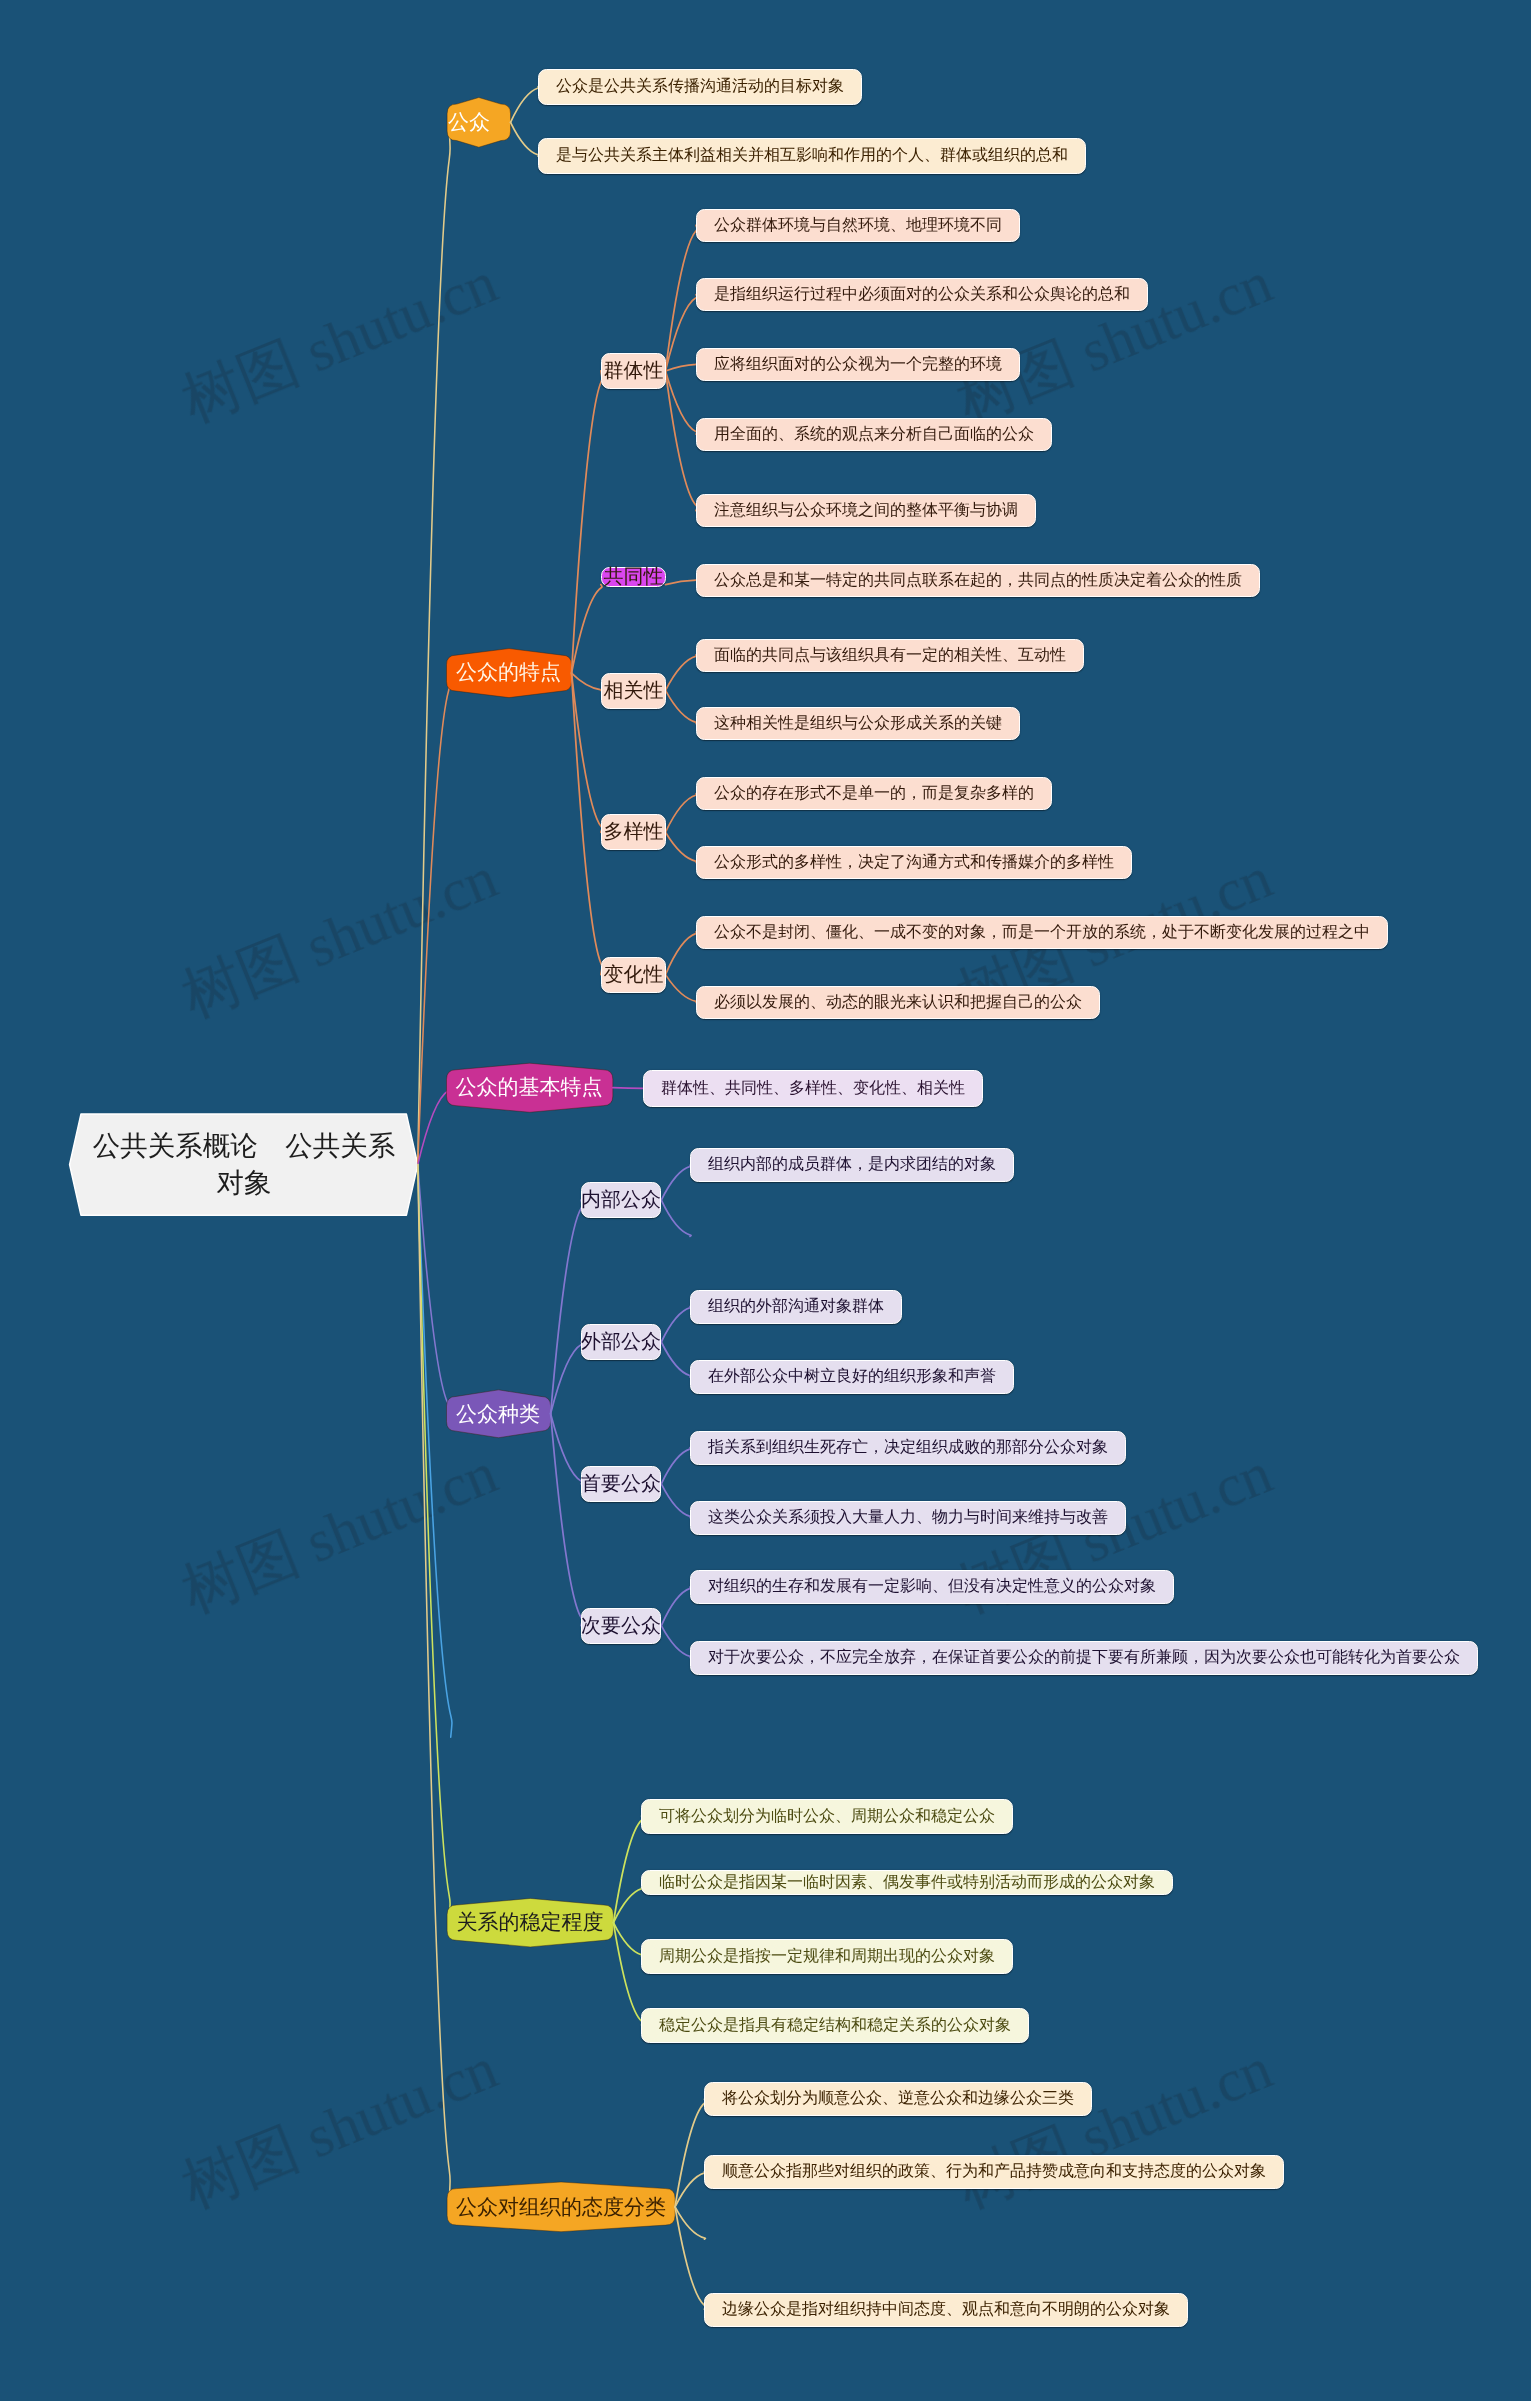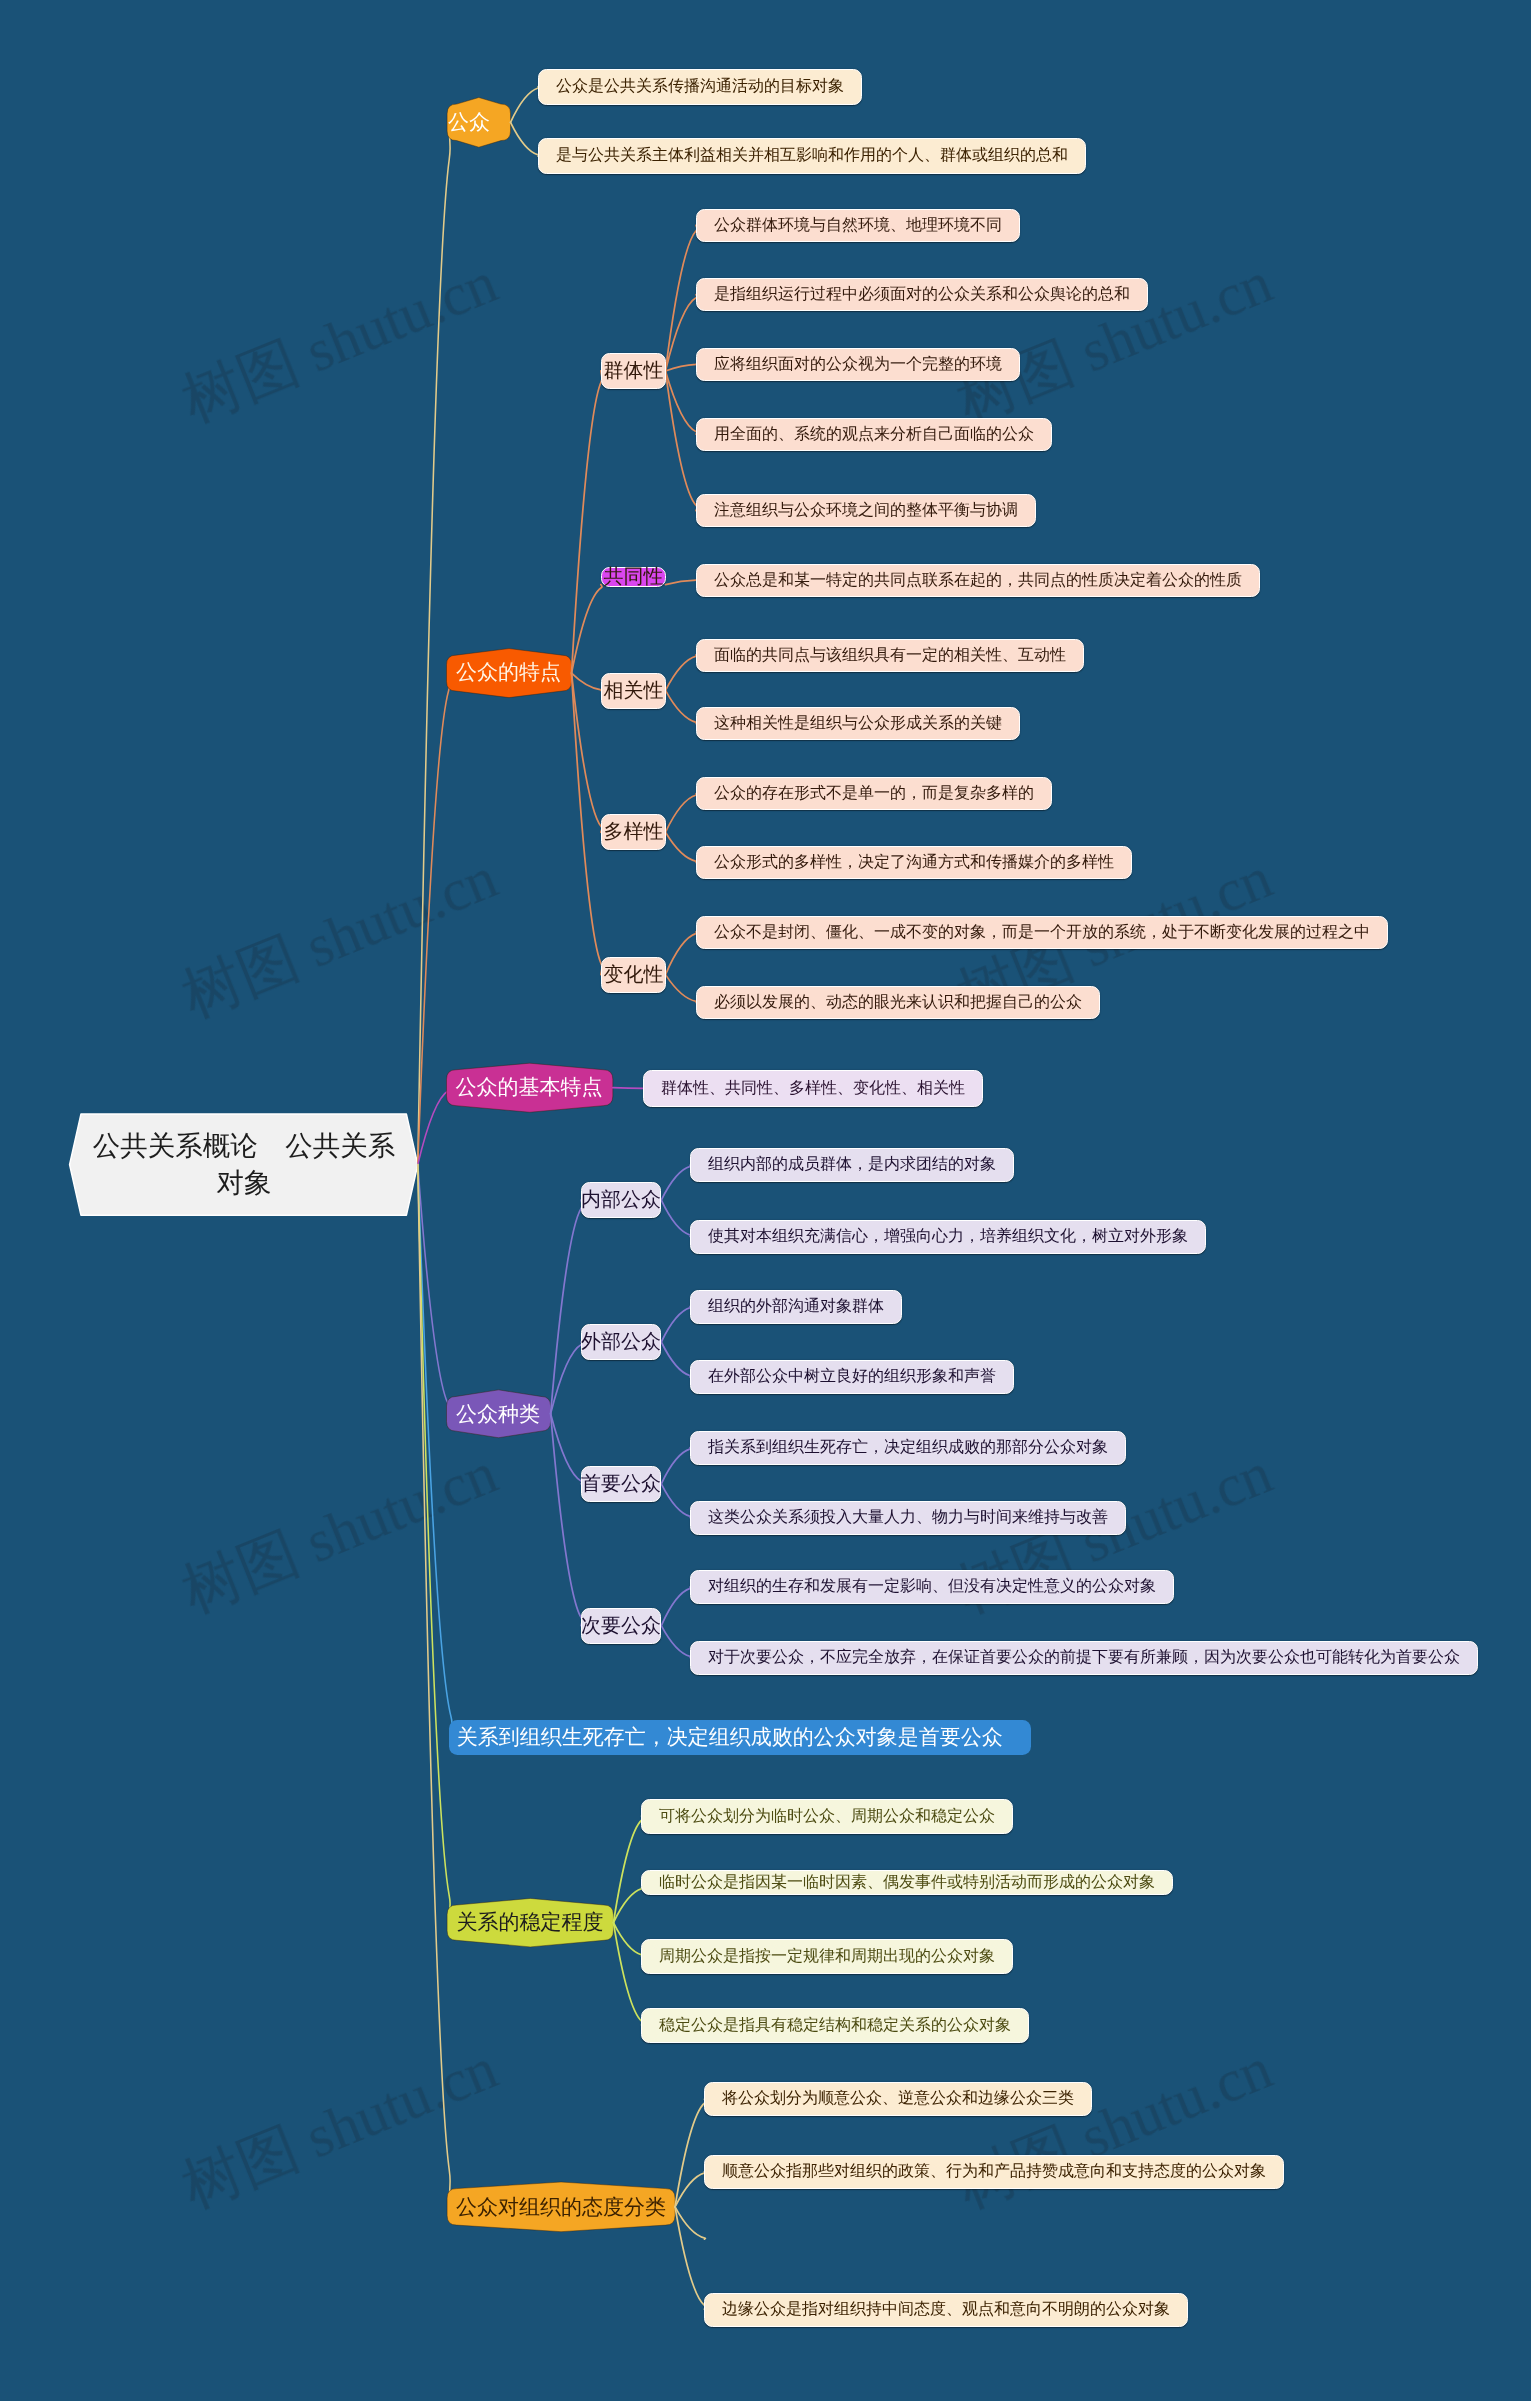--- a/index.html
+++ b/index.html
@@ -182,23 +182,20 @@
     </div>
     <div class="branchlabel" style="left: 446px; top: 1397px; width: 104px; height: 35px; color: rgb(255, 255, 255);">
       <span>公众种类</span>
     </div>
     <div class="node mid" style="left: 581px; top: 1182px; width: 80px; height: 36px; background: rgb(229, 223, 239); color: rgb(29, 16, 48);">
       <span>内部公众</span>
     </div>
     <div class="node leaf" style="left: 690px; top: 1148px; height: 34px; background: rgb(229, 223, 239); color: rgb(29, 16, 48);">
       <span>组织内部的成员群体，是内求团结的对象</span>
     </div>
-    <div class="node leaf" style="left: 690px; top: 1220px; height: 34px; background: rgb(229, 223, 239); color: rgb(29, 16, 48);">
-      <span>使其对本组织充满信心，增强向心力，培养组织文化，树立对外形象</span>
-    </div>
     <div class="node mid" style="left: 581px; top: 1324px; width: 80px; height: 36px; background: rgb(229, 223, 239); color: rgb(29, 16, 48);">
       <span>外部公众</span>
     </div>
     <div class="node leaf" style="left: 690px; top: 1290px; height: 34px; background: rgb(229, 223, 239); color: rgb(29, 16, 48);">
       <span>组织的外部沟通对象群体</span>
     </div>
     <div class="node leaf" style="left: 690px; top: 1360px; height: 34px; background: rgb(229, 223, 239); color: rgb(29, 16, 48);">
       <span>在外部公众中树立良好的组织形象和声誉</span>
     </div>
     <div class="node mid" style="left: 581px; top: 1466px; width: 80px; height: 36px; background: rgb(229, 223, 239); color: rgb(29, 16, 48);">
@@ -211,23 +208,20 @@
       <span>这类公众关系须投入大量人力、物力与时间来维持与改善</span>
     </div>
     <div class="node mid" style="left: 581px; top: 1608px; width: 80px; height: 36px; background: rgb(229, 223, 239); color: rgb(29, 16, 48);">
       <span>次要公众</span>
     </div>
     <div class="node leaf" style="left: 690px; top: 1570px; height: 34px; background: rgb(229, 223, 239); color: rgb(29, 16, 48);">
       <span>对组织的生存和发展有一定影响、但没有决定性意义的公众对象</span>
     </div>
     <div class="node leaf" style="left: 690px; top: 1641px; height: 34px; background: rgb(229, 223, 239); color: rgb(29, 16, 48);">
       <span>对于次要公众，不应完全放弃，在保证首要公众的前提下要有所兼顾，因为次要公众也可能转化为首要公众</span>
-    </div>
-    <div class="banner" style="left: 449px; top: 1720px; width: 582px; height: 35px; background: rgb(51, 137, 212); color: rgb(255, 255, 255);">
-      <span>关系到组织生死存亡，决定组织成败的公众对象是首要公众</span>
     </div>
     <div class="branchlabel" style="left: 447px; top: 1905px; width: 166px; height: 35px; color: rgb(29, 29, 29);">
       <span>关系的稳定程度</span>
     </div>
     <div class="node leaf" style="left: 641px; top: 1799px; height: 35px; background: rgb(246, 246, 221); color: rgb(75, 74, 16);">
       <span>可将公众划分为临时公众、周期公众和稳定公众</span>
     </div>
     <div class="node leaf" style="left: 641px; top: 1870px; height: 25px; background: rgb(246, 246, 221); color: rgb(75, 74, 16);">
       <span>临时公众是指因某一临时因素、偶发事件或特别活动而形成的公众对象</span>
     </div>

